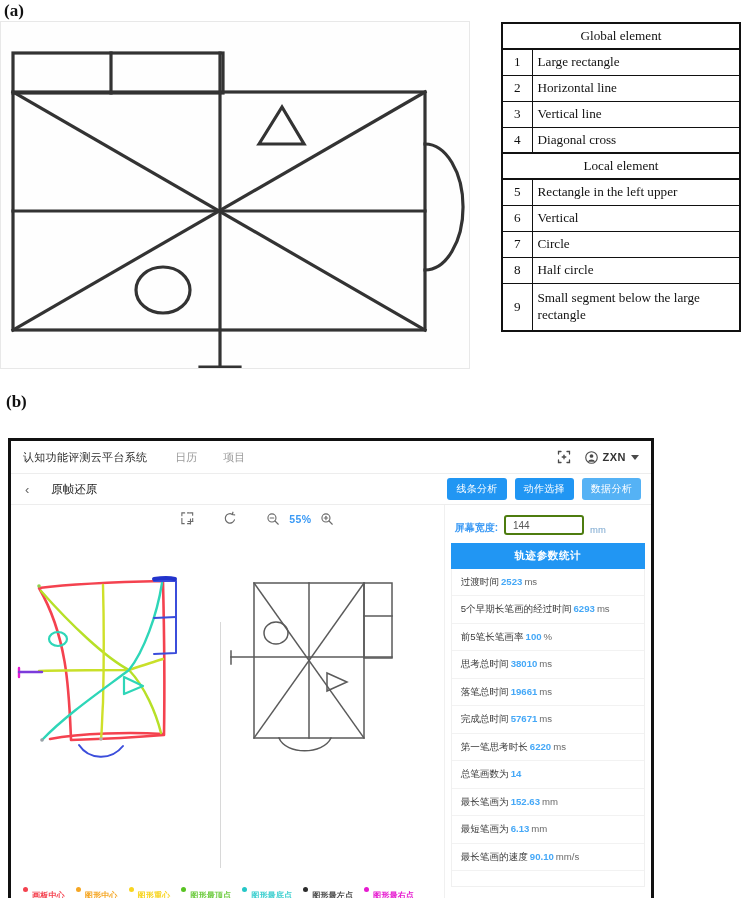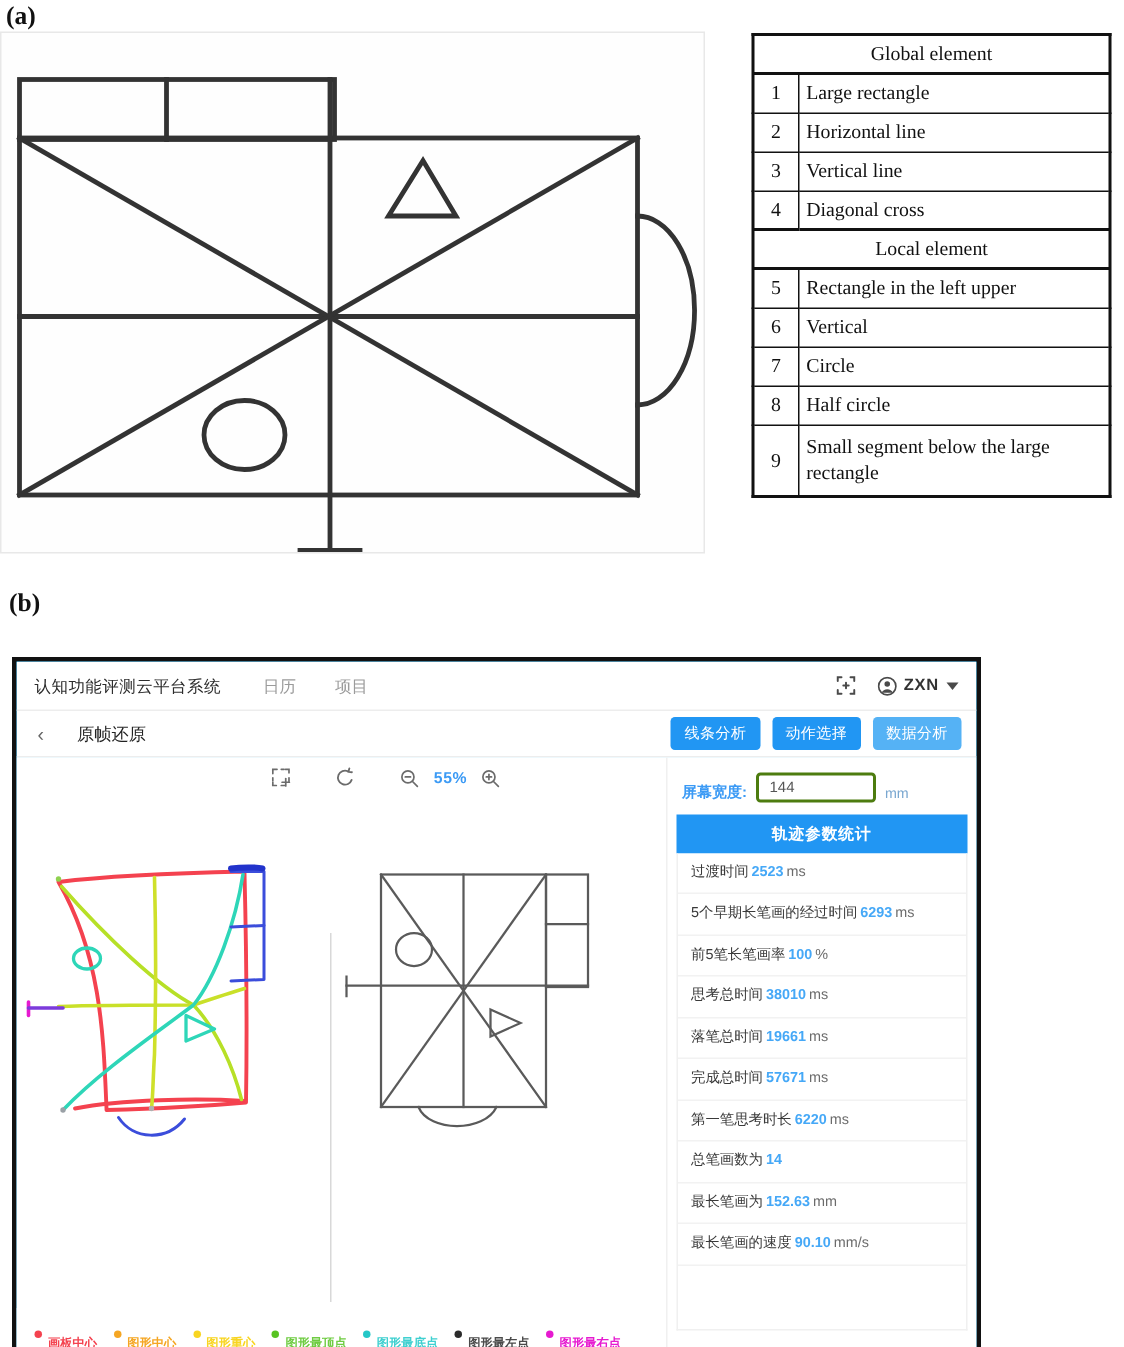--- a/index.html
+++ b/index.html
@@ -567,18 +567,21 @@
         <div class="stat-row">
           <span>第一笔思考时长</span><span class="stat-val">6220</span><span class="stat-unit">ms</span>
         </div>
         <div class="stat-row">
           <span>总笔画数为</span><span class="stat-val">14</span><span class="stat-unit"></span>
         </div>
         <div class="stat-row">
           <span>最长笔画为</span><span class="stat-val">152.63</span><span class="stat-unit">mm</span>
         </div>
         <div class="stat-row">
+          <span>最短笔画为</span><span class="stat-val">6.13</span><span class="stat-unit">mm</span>
+        </div>
+        <div class="stat-row">
           <span>最长笔画的速度</span><span class="stat-val">90.10</span><span class="stat-unit">mm/s</span>
         </div>
       </div>
     </div>
   </div>
 </div>
 
 </body></html>

